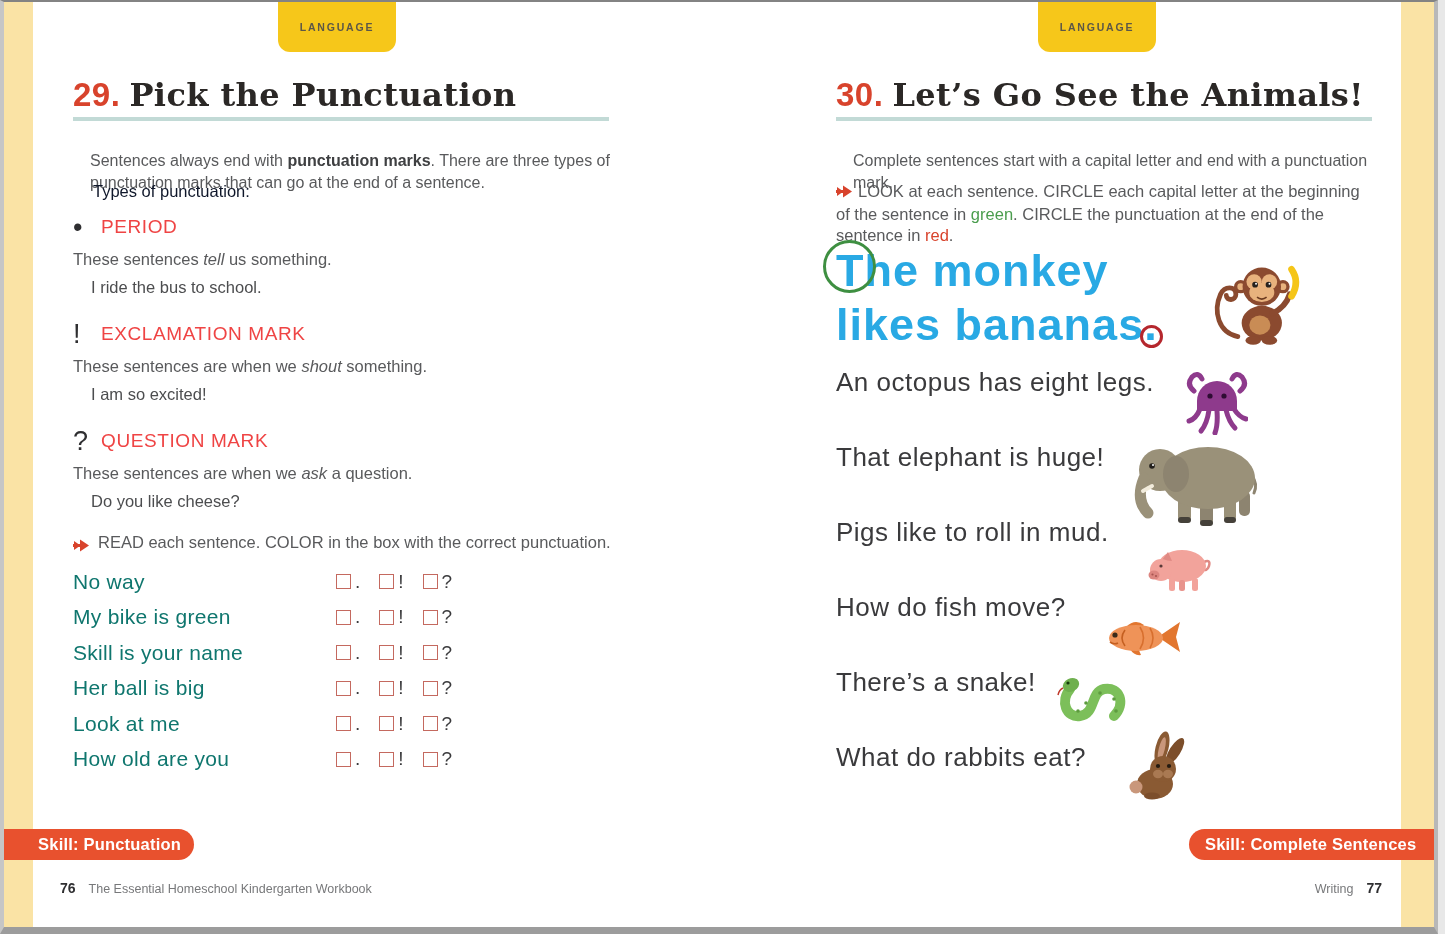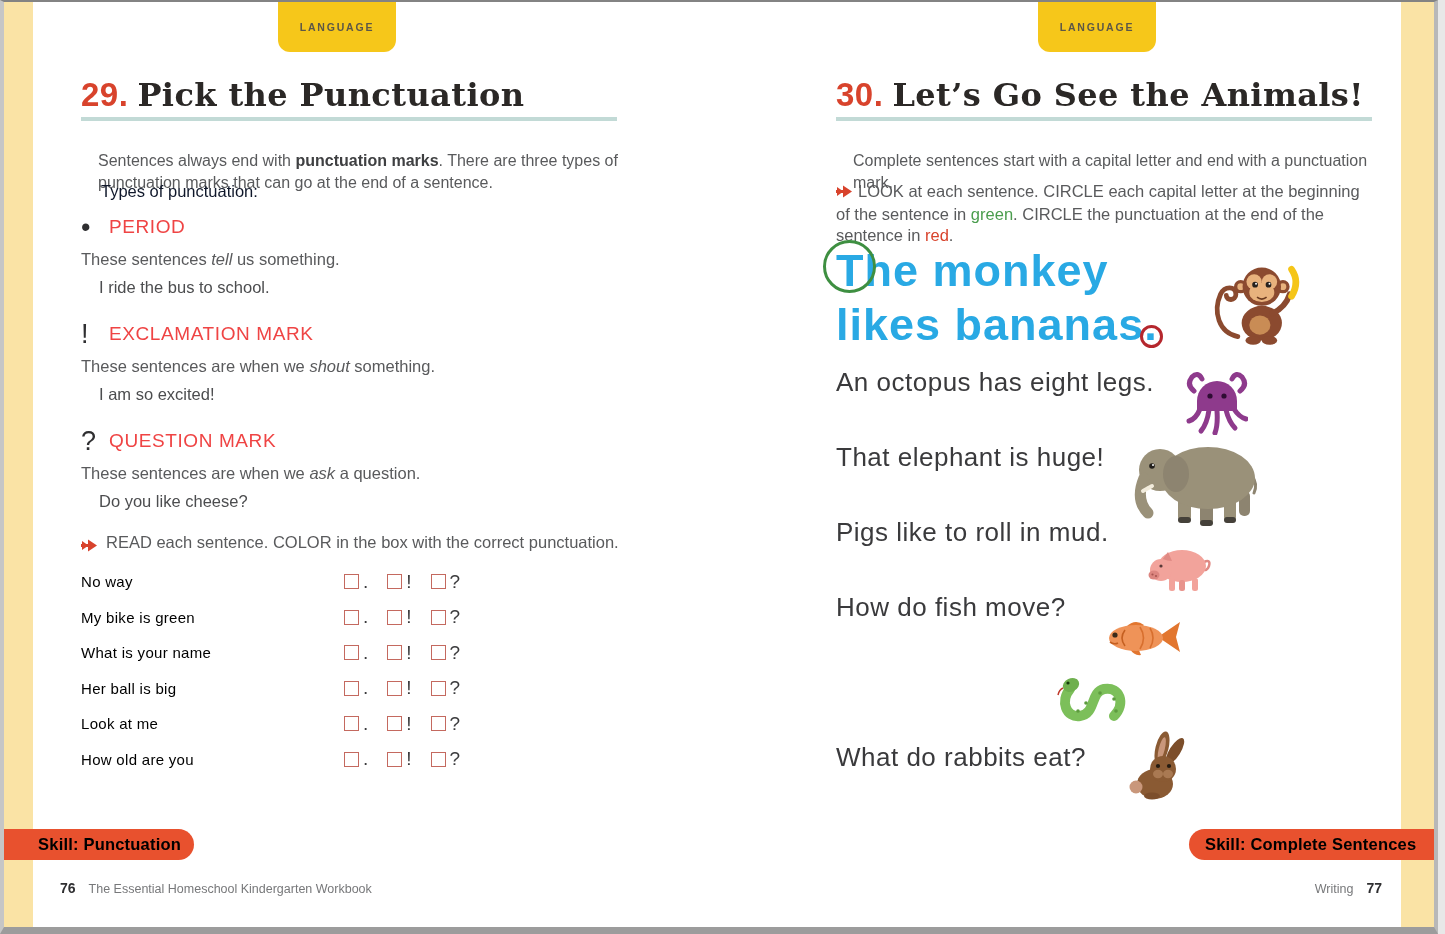--- a/index.html
+++ b/index.html
@@ -16,21 +16,21 @@
 
   .tab{
     position:absolute;top:0;width:118px;height:50px;background:#F6C71A;
     border-radius:0 0 12px 12px;display:flex;align-items:center;justify-content:center;
     font-size:10.5px;font-weight:bold;letter-spacing:1.8px;color:#5c5748;z-index:2;
   }
   .tab-left{left:274px;}
   .tab-right{left:1034px;}
 
   .page{position:absolute;top:0;height:100%;width:546px;z-index:2;}
-  .page-left{left:77px;}
+  .page-left{left:69px;}
   .page-right{left:832px;}
 
   .title-row{position:absolute;top:74px;left:0;white-space:nowrap;}
   .lesson-num{font-weight:bold;font-size:33px;color:#D8432C;margin-right:9px;letter-spacing:.5px;}
   .lesson-title{font-family:"DejaVu Serif",serif;font-weight:600;font-size:32px;color:#2B2826;letter-spacing:.4px;}
   .title-underline{position:absolute;top:115px;left:0;width:536px;height:4px;background:#C2DAD6;}
 
   .body-text{font-size:16px;line-height:21.5px;color:#595A5C;margin:17px;}
   .intro{position:absolute;top:131px;left:0;width:540px;}
   .intro strong{color:#3F4042;}
@@ -43,21 +43,21 @@
   .ptype-name{font-size:19px;color:#ef4444;letter-spacing:.6px;}
   .ptype-desc{margin-top:6px;font-size:16.5px;line-height:22px;color:#595A5C;}
   .ptype-ex{margin-top:6px;margin-left:18px;font-size:16.5px;line-height:22px;color:#4C4D4F;}
 
   .directions{position:absolute;top:530px;left:0;width:540px;display:flex;gap:8px;
     font-size:16.5px;line-height:21.5px;color:#595A5C;}
   .dir-arrow{flex:0 0 auto;margin-top:4px;}
 
   .exercise{position:absolute;top:568px;left:0;width:540px;}
   .ex-row{display:flex;align-items:center;height:23px;margin-bottom:12.5px;}
-  .ex-label{width:263px;font-size:15px;color:#000000;letter-spacing:.3px;}
+  .ex-label{width:263px;font-size:21px;color:#0f766e;letter-spacing:.3px;}
   .cb-opts{display:flex;gap:19px;}
   .cb-group{display:flex;align-items:center;gap:4px;}
   .cb-box{width:15px;height:15px;border:1.7px solid #C4695F;background:#fff;}
   .cb-mark{font-size:19px;color:#3A3A3C;}
 
   .directions-r{position:absolute;top:179px;left:0;width:524px;
     font-size:16.5px;line-height:21.5px;color:#595A5C;}
   .directions-r .dir-arrow-inline{display:inline-block;vertical-align:-1px;margin-right:5px;}
   .green-word{color:#4B9D4E;}
   .red-word{color:#D8432C;}
@@ -79,21 +79,21 @@
     font-size:26px;color:#3A3A3C;letter-spacing:.5px;white-space:nowrap;}
   .animal-art{position:absolute;}
   .animal-art svg{width:100%;height:100%;display:block;}
   .art-octopus{left:350px;top:4px;width:62px;height:64px;}
   .art-elephant{left:294px;top:-6px;width:132px;height:92px;}
   .art-pig{left:312px;top:23px;width:64px;height:52px;}
   .art-fish{left:264px;top:22px;width:84px;height:46px;}
   .art-snake{left:220px;top:6px;width:74px;height:64px;}
   .art-rabbit{left:286px;top:-14px;width:68px;height:72px;}
 
-  .skill-badge{position:absolute;top:827px;height:31px;background:#E8512E;color:#000000;
+  .skill-badge{position:absolute;top:827px;height:31px;background:#E8512E;color:#ffffff;
     font-weight:bold;font-size:16.5px;display:flex;align-items:center;z-index:6;letter-spacing:.2px;}
   .badge-left{left:0;width:190px;border-radius:0 16px 16px 0;justify-content:flex-end;padding-right:13px;}
   .badge-right{right:0;width:245px;border-radius:16px 0 0 16px;padding-left:16px;}
 
   .footer{position:absolute;top:878px;display:flex;align-items:baseline;gap:13px;z-index:3;
     font-size:12.5px;color:#77787A;}
   .footer-left{left:56px;}
   .footer-right{right:52px;}
   .pagenum{font-weight:bold;font-size:14px;color:#2F2F31;}
 </style>
@@ -184,21 +184,21 @@
               <span class="cb-box"></span>
               <span class="cb-mark">!</span>
             </span>
             <span class="cb-group">
               <span class="cb-box"></span>
               <span class="cb-mark">?</span>
             </span>
           </span>
         </div>
         <div class="ex-row">
-          <span class="ex-label">What is your name</span>
+          <span class="ex-label">Skill is your name</span>
           <span class="cb-opts">
             <span class="cb-group">
               <span class="cb-box"></span>
               <span class="cb-mark">.</span>
             </span>
             <span class="cb-group">
               <span class="cb-box"></span>
               <span class="cb-mark">!</span>
             </span>
             <span class="cb-group">
@@ -374,20 +374,21 @@
               <ellipse cx="36" cy="24" rx="27" ry="13" fill="#EF9358"></ellipse>
               <path d="M40 13 q7 11 0 22" stroke="#D86F2E" stroke-width="1.6" fill="none"></path>
               <path d="M50 14 q6 10 0 20" stroke="#D86F2E" stroke-width="1.6" fill="none"></path>
               <path d="M25 16 q-6 8 0 16" stroke="#C45F20" stroke-width="1.6" fill="none"></path>
               <circle cx="15" cy="21" r="2.6" fill="#3a2a1a"></circle>
               <path d="M10 28 q4 3 8 1" stroke="#C45F20" stroke-width="1.6" fill="none"></path>
             </svg>
           </span>
         </div>
         <div class="animal-row">
+          <span>There’s a snake!</span>
           <span class="animal-art art-snake">
             <svg viewBox="0 0 74 64">
               <path d="M14 16 C4 28 10 45 24 43 C40 41 34 19 48 16 C64 13 70 31 58 43" fill="none" stroke="#7CBF5A" stroke-width="10" stroke-linecap="round"></path>
               <circle cx="22" cy="38" r="1.8" fill="#5d9b3f"></circle>
               <circle cx="30" cy="30" r="1.8" fill="#5d9b3f"></circle>
               <circle cx="44" cy="20" r="1.8" fill="#5d9b3f"></circle>
               <circle cx="58" cy="26" r="1.8" fill="#5d9b3f"></circle>
               <circle cx="60" cy="38" r="1.8" fill="#5d9b3f"></circle>
               <ellipse cx="15" cy="12" rx="8.5" ry="6.5" fill="#6FB04F" transform="rotate(-25 15 12)"></ellipse>
               <circle cx="12" cy="10" r="1.6" fill="#143a0a"></circle>

